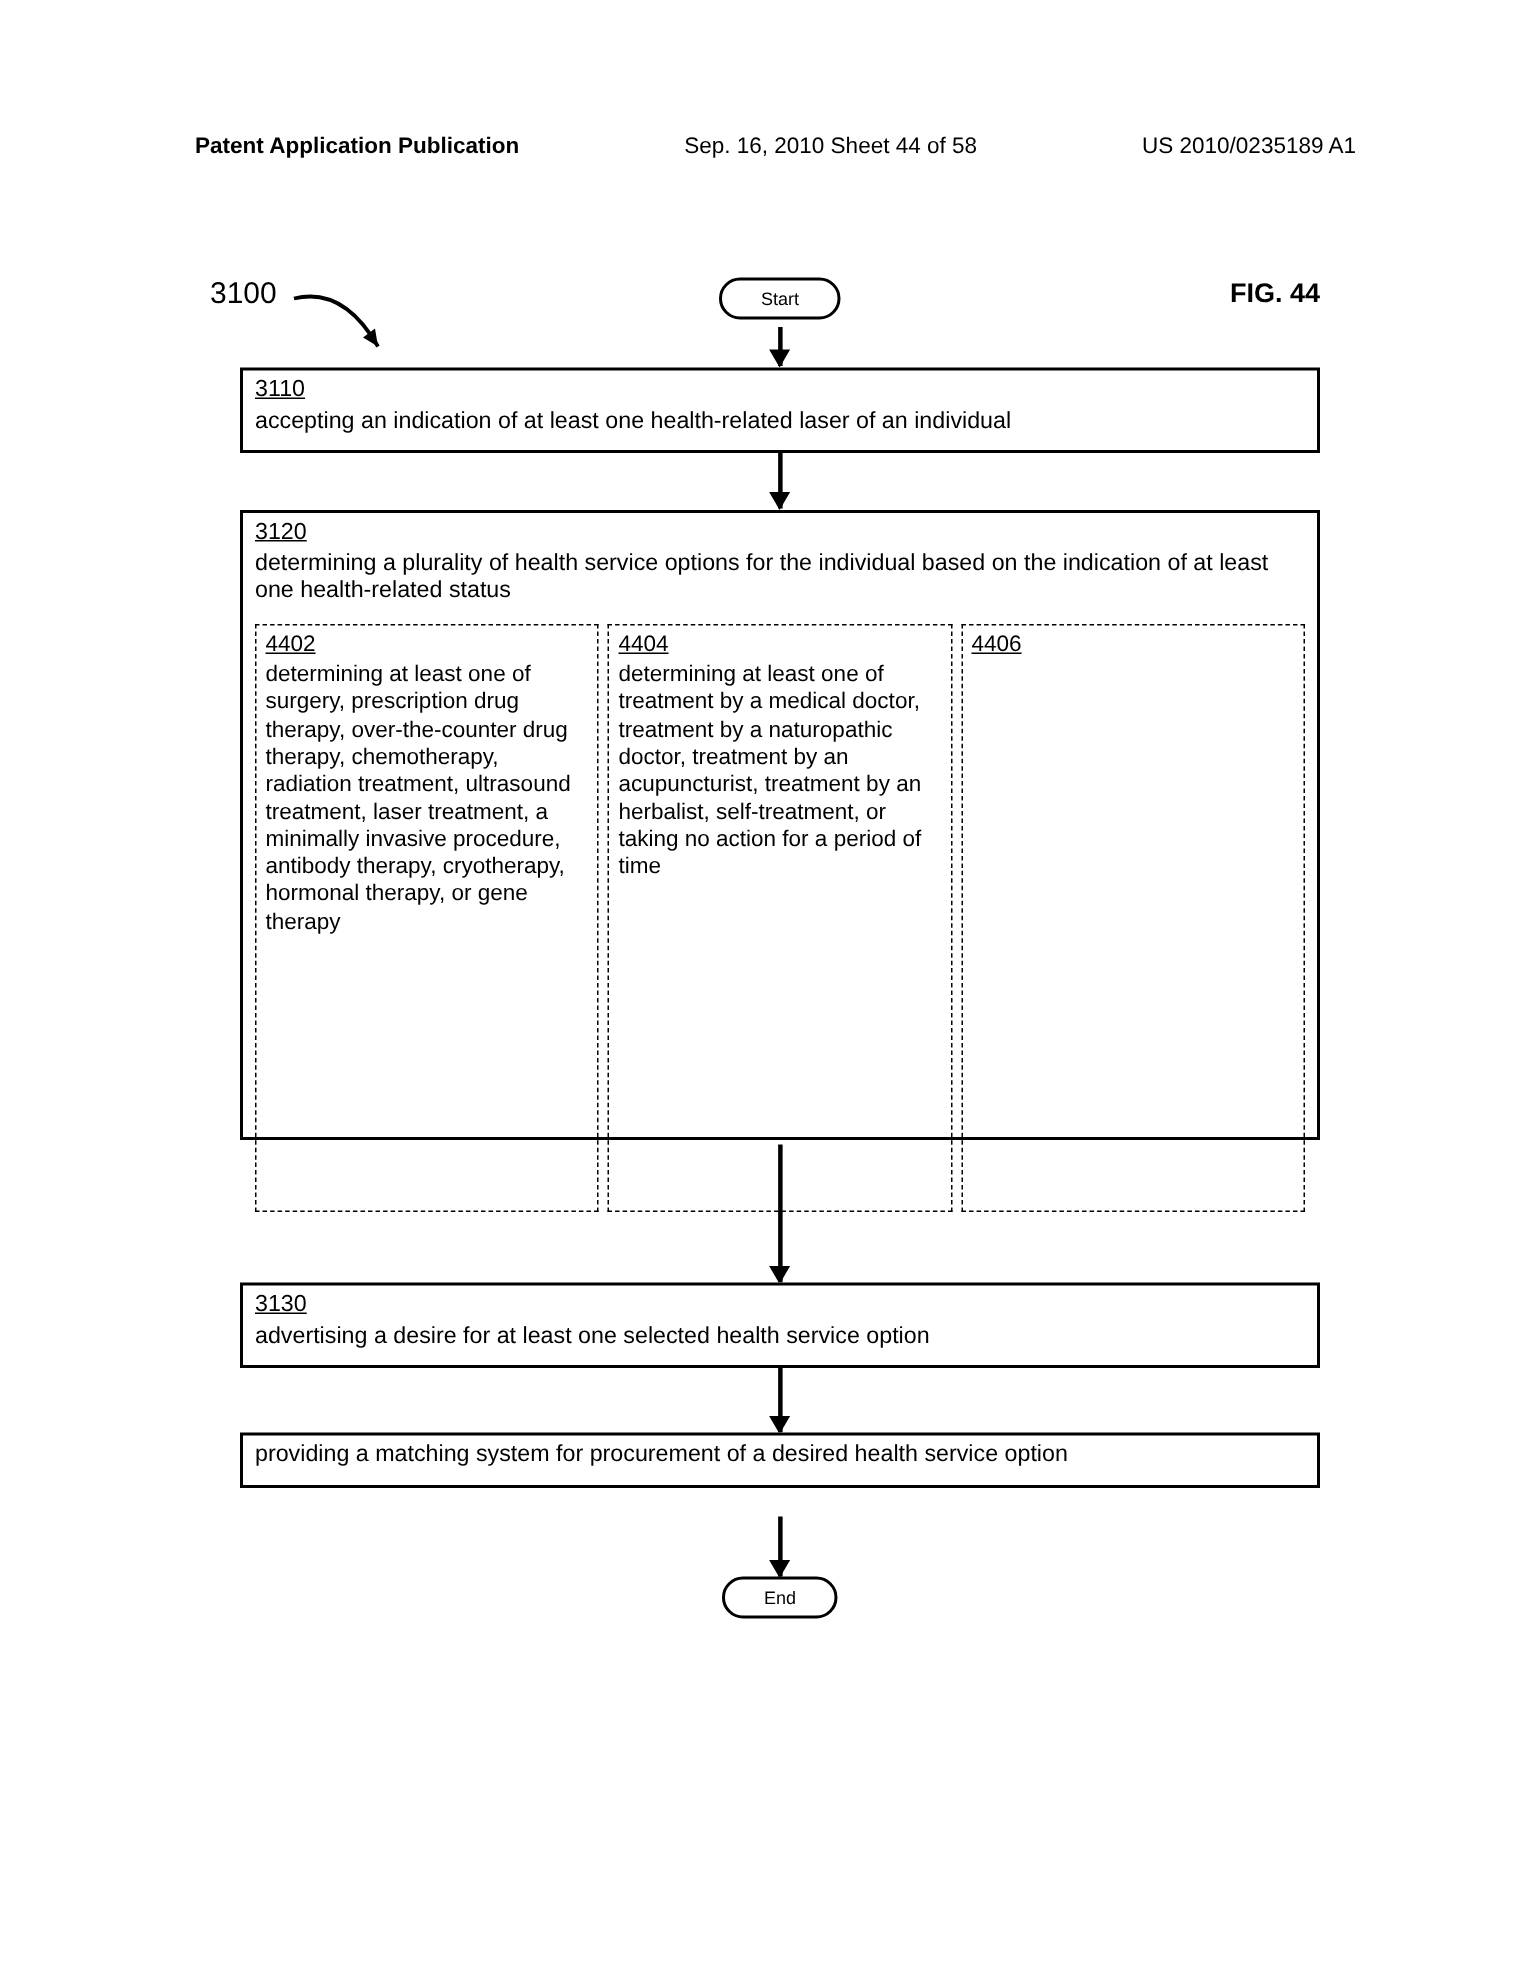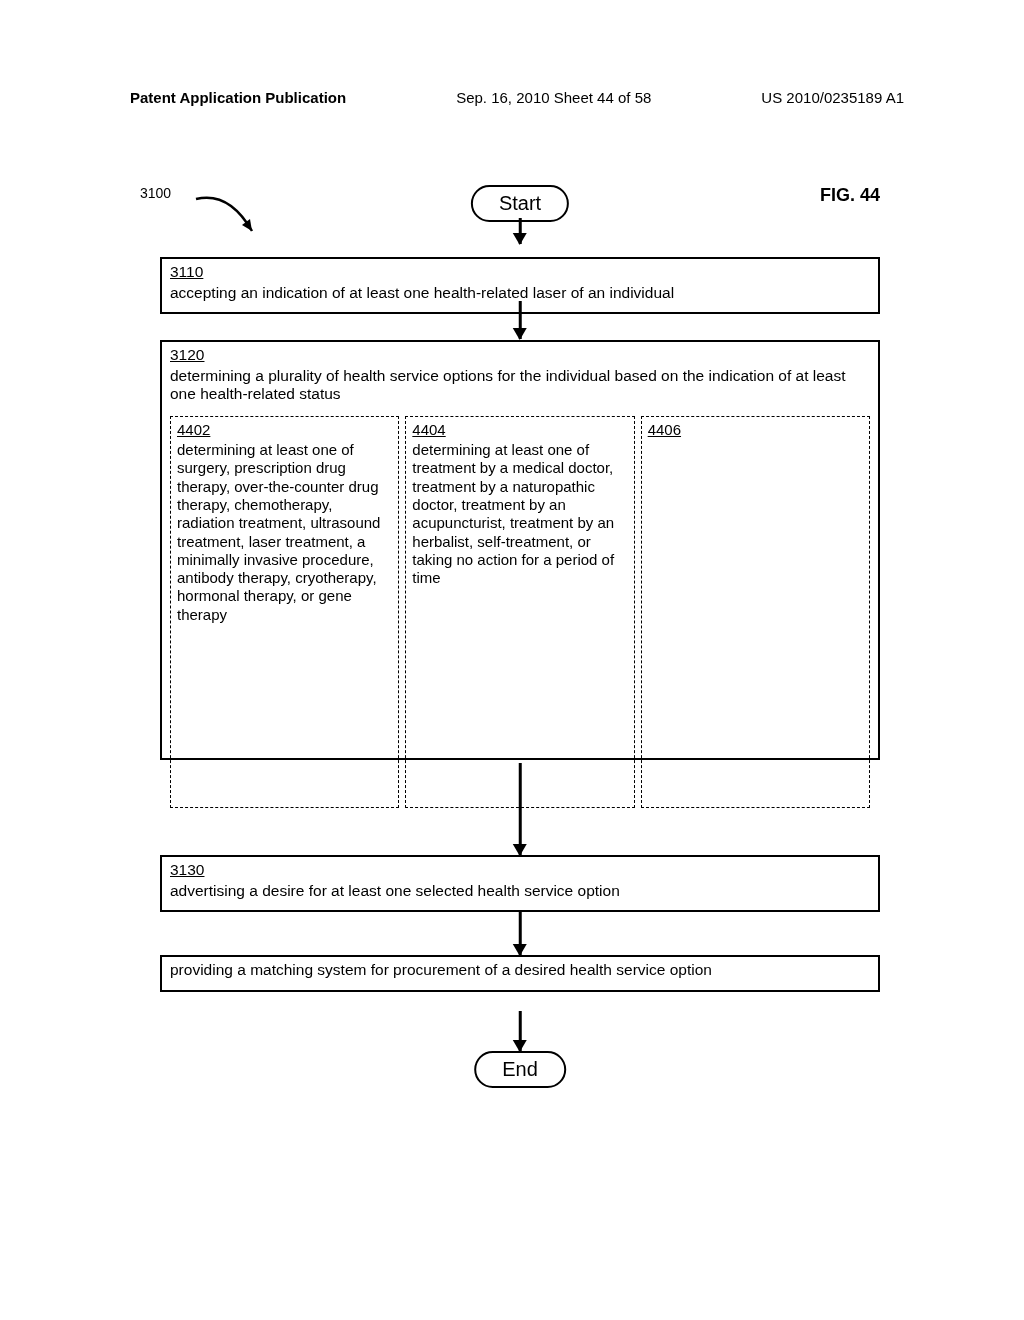--- a/index.html
+++ b/index.html
@@ -32,21 +32,21 @@
     position: absolute;
     top: 185px;
     left: 140px;
     width: 760px;
   }
 
   .ref-num {
     position: absolute;
     top: 0;
     left: 0;
-    font-size: 14px;
+    font-size: 20px;
   }
 
   .ref-arrow {
     position: absolute;
     top: 8px;
     left: 54px;
     width: 70px;
     height: 50px;
   }
 
@@ -59,21 +59,21 @@
   }
 
   .terminator {
     position: absolute;
     left: 50%;
     transform: translateX(-50%);
     background: #fff;
     border: 2.5px solid #000;
     border-radius: 999px;
     padding: 5px 26px;
-    font-size: 20px;
+    font-size: 12px;
     text-align: center;
   }
   .terminator.start { top: 0; }
   .terminator.end   { top: 866px; }
 
   .step {
     position: absolute;
     left: 20px;
     width: 720px;
     border: 2.5px solid #000;
@@ -81,21 +81,21 @@
     padding: 4px 8px 10px 8px;
     font-size: 15.5px;
     line-height: 1.2;
   }
   .step .num {
     text-decoration: underline;
     display: block;
     margin-bottom: 2px;
   }
 
-  .step.s3110 { top: 72px; }
+  .step.s3110 { top: 60px; }
   .step.s3120 { top: 155px; height: 420px; }
   .step.s3130 { top: 670px; }
   .step.s3140 { top: 770px; }
 
   .subboxes {
     display: flex;
     gap: 6px;
     margin-top: 12px;
   }
   .subbox {

